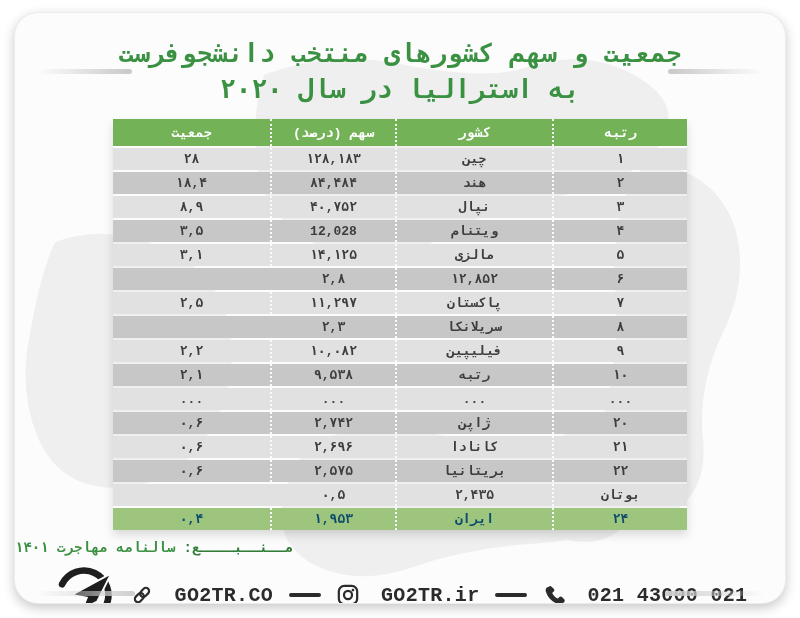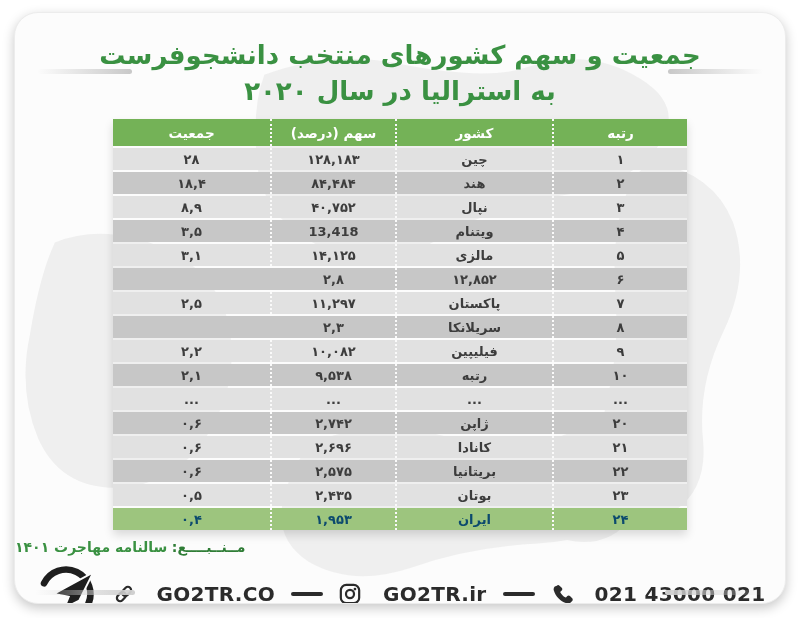--- a/index.html
+++ b/index.html
@@ -1,21 +1,21 @@
 <!DOCTYPE html>
 <html lang="fa"><head>
 <meta charset="utf-8">
 <style>
   * { margin:0; padding:0; box-sizing:border-box; }
   html,body { width:800px; height:618px; background:#ffffff; overflow:hidden;
               font-family:"DejaVu Sans", sans-serif; }
 
   .card { position:absolute; left:14px; top:12px; right:14px; bottom:14px;
           background:#fcfcfc; border:1px solid #ececec; border-radius:24px;
-          box-shadow:0 4px 12px rgba(0,0,0,.22); overflow:hidden; }
+          box-shadow:0 4px 12px rgba(0,0,0,.22); overflow:hidden;font-family:Liberation Mono, monospace; }
 
   .map-bg { position:absolute; inset:0; z-index:0; pointer-events:none; }
 
   .content { position:relative; z-index:1; height:100%; }
 
   
   .title-wrap { position:relative; padding-top:24px; text-align:center; direction:rtl; }
   .title-line { color:#3a9142; font-weight:700; font-size:26px; line-height:36px; }
   .title-dash { position:absolute; top:56px; height:5px; width:95px; border-radius:3px; }
   .title-dash.left  { left:22px;  background:linear-gradient(90deg, rgba(205,205,205,0), #c8c8c8); }
@@ -98,21 +98,21 @@
       </div>
       <div class="trow light">
         <div class="cell">۳</div>
         <div class="cell">نپال</div>
         <div class="cell">۴۰,۷۵۲</div>
         <div class="cell">۸,۹</div>
       </div>
       <div class="trow dark">
         <div class="cell">۴</div>
         <div class="cell">ویتنام</div>
-        <div class="cell">13,418</div>
+        <div class="cell">12,028</div>
         <div class="cell">۳,۵</div>
       </div>
       <div class="trow light">
         <div class="cell">۵</div>
         <div class="cell">مالزی</div>
         <div class="cell">۱۴,۱۲۵</div>
         <div class="cell">۳,۱</div>
       </div>
       <div class="trow dark">
         <div class="cell">۶</div>
@@ -160,21 +160,20 @@
         <div class="cell">۲,۶۹۶</div>
         <div class="cell">۰,۶</div>
       </div>
       <div class="trow dark">
         <div class="cell">۲۲</div>
         <div class="cell">بریتانیا</div>
         <div class="cell">۲,۵۷۵</div>
         <div class="cell">۰,۶</div>
       </div>
       <div class="trow light">
-        <div class="cell">۲۳</div>
         <div class="cell">بوتان</div>
         <div class="cell">۲,۴۳۵</div>
         <div class="cell">۰,۵</div>
       </div>
       <div class="trow iran">
         <div class="cell">۲۴</div>
         <div class="cell">ایران</div>
         <div class="cell">۱,۹۵۳</div>
         <div class="cell">۰,۴</div>
       </div>

